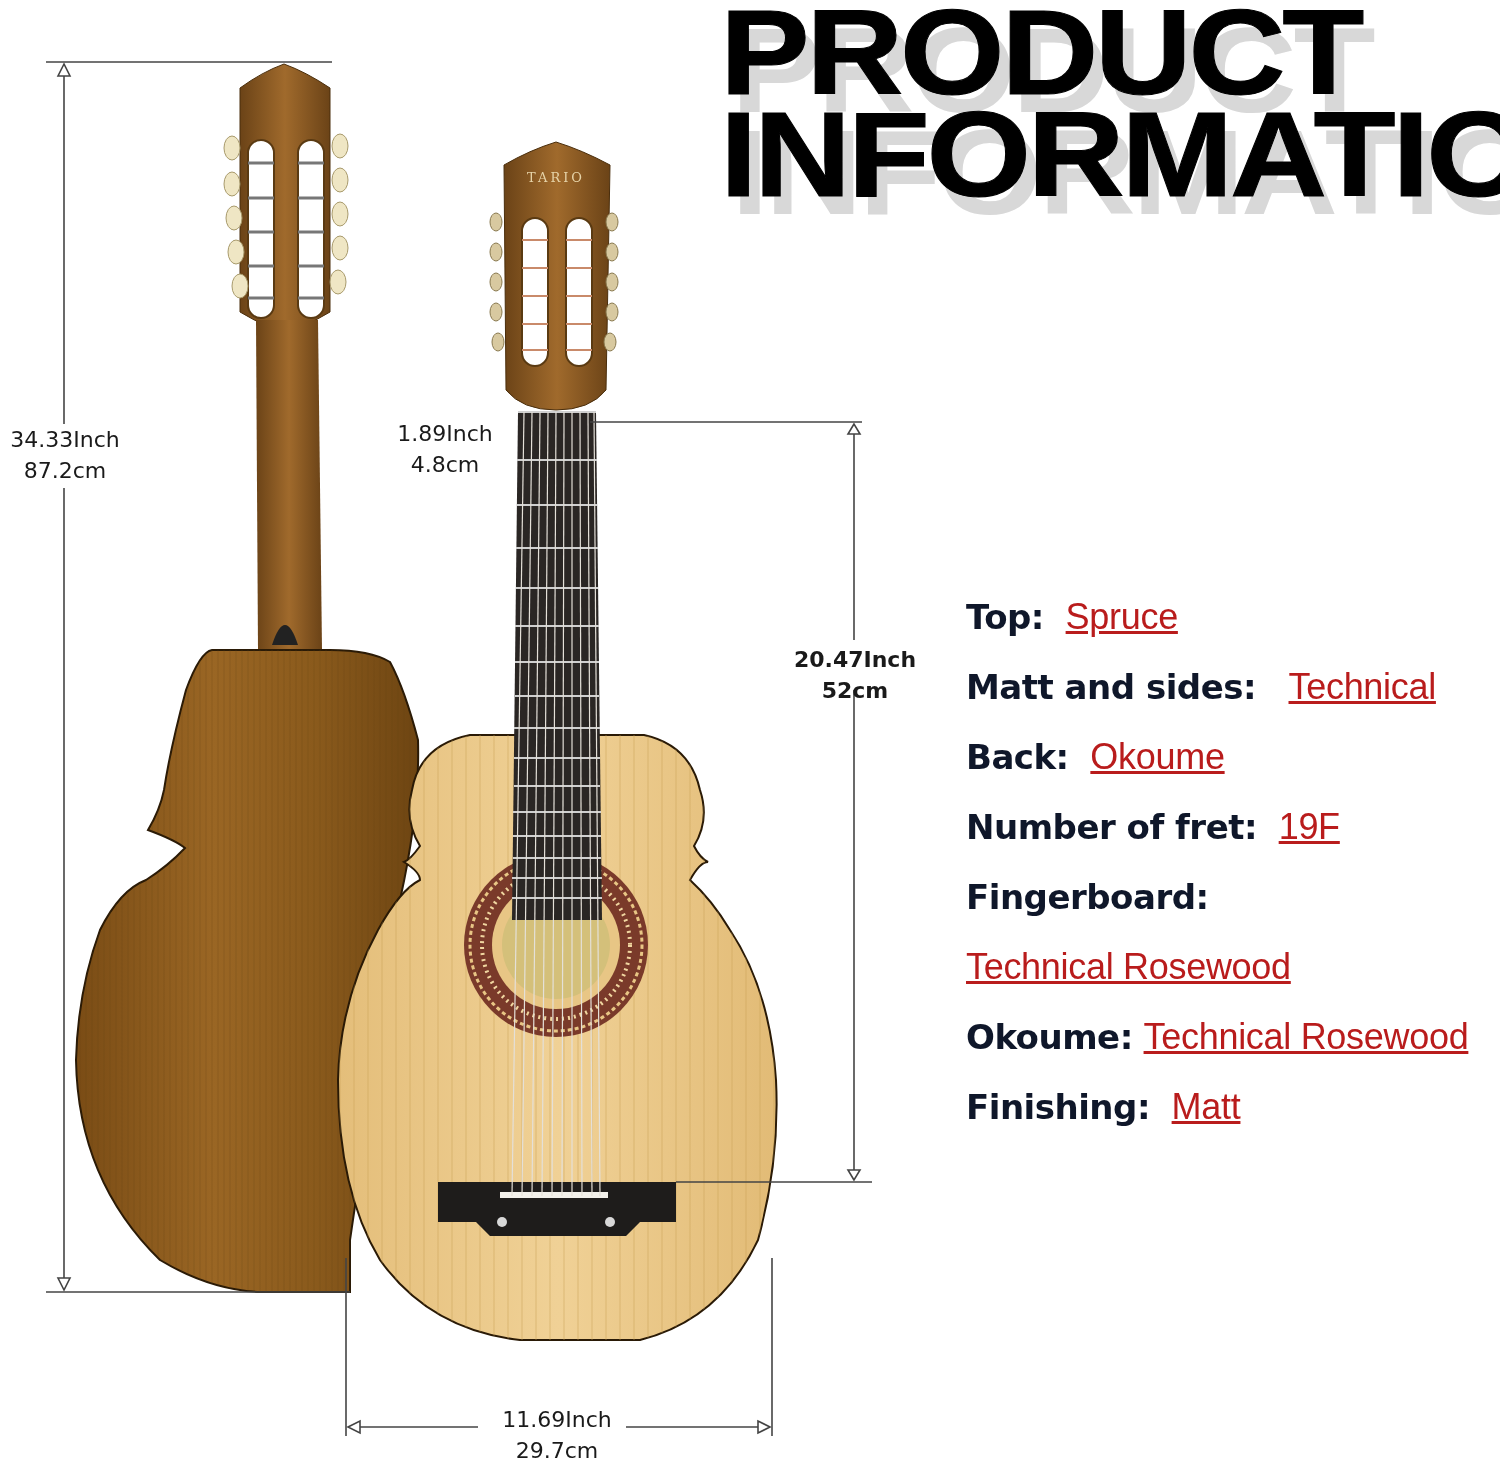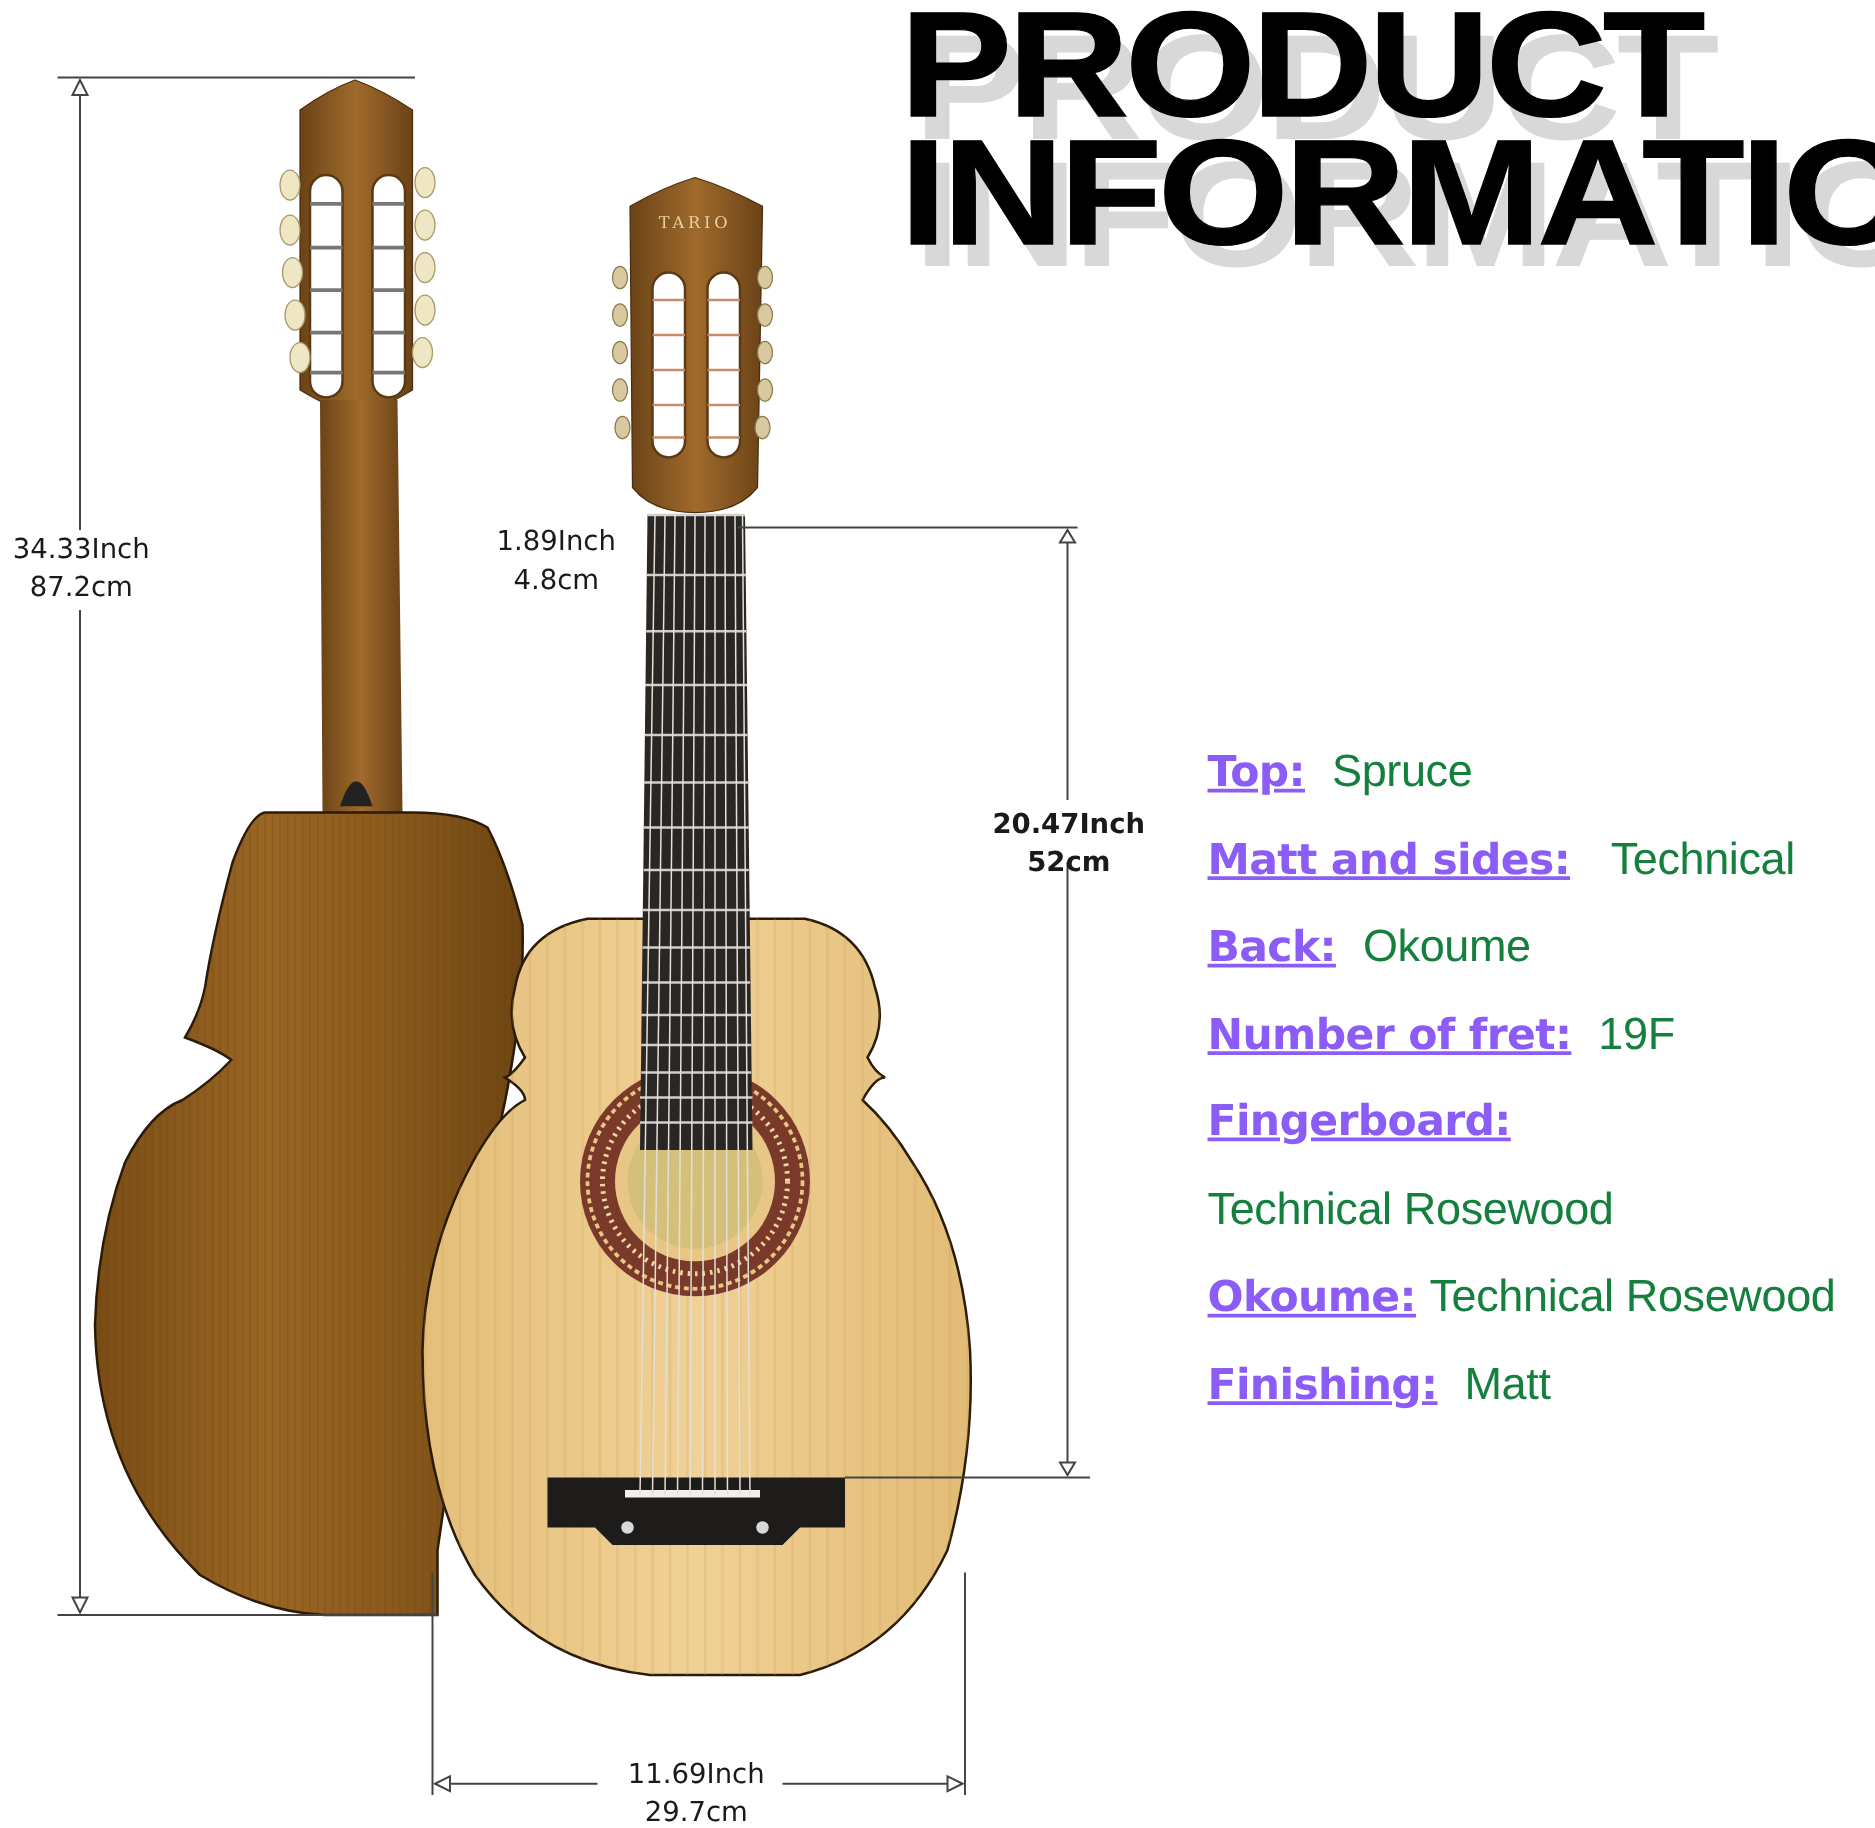--- a/index.html
+++ b/index.html
@@ -10,22 +10,22 @@
   .title-line { position:relative; font-family:"Liberation Sans", sans-serif; font-weight:900; font-size:120px; line-height:100px; letter-spacing:-3px; transform:scaleX(1.12); transform-origin:left top; white-space:nowrap; }
   .title-line .shadow { position:absolute; left:10px; top:18px; color:#d8d8d8; }
   .title-line .front { position:relative; color:#000; -webkit-text-stroke:1px #000; }
 
   
   .dim-label { position:absolute; font-family:"DejaVu Sans", sans-serif; font-size:22px; line-height:31px; text-align:center; color:#1a1a1a; background:#fff; padding:0 2px; }
 
   
   .specs { position:absolute; left:966px; top:592px; width:520px; }
   .spec-row { height:70px; font-size:34px; line-height:50px; white-space:nowrap; font-family:"DejaVu Sans", sans-serif; }
-  .spec-key { font-weight:bold; color:#8b5cf6; letter-spacing:-0.5px;text-decoration:underline; }
-  .spec-val { font-weight:200; color:#15803d; letter-spacing:-0.3px; font-family:"Liberation Sans", sans-serif; font-size:36px; }
+  .spec-key { font-weight:bold; color:#0f172a; letter-spacing:-0.5px; }
+  .spec-val { font-weight:200; color:#b91c1c; letter-spacing:-0.3px; font-family:"Liberation Sans", sans-serif; font-size:36px;text-decoration:underline; }
   .spec-row.val-only .spec-val { margin-left:0; }
 
   svg.guitar-art { position:absolute; left:0; top:0; }
 </style>
 </head>
 <body>
 
 <div class="title-wrap">
   <div class="title-line">
     <span class="shadow">PRODUCT</span>

